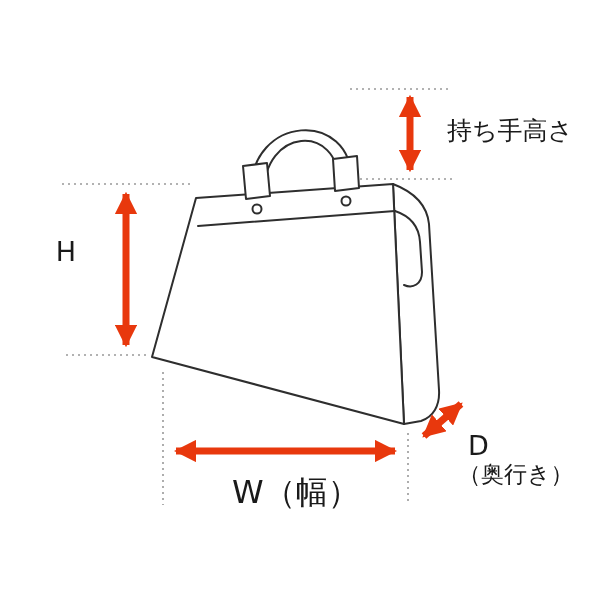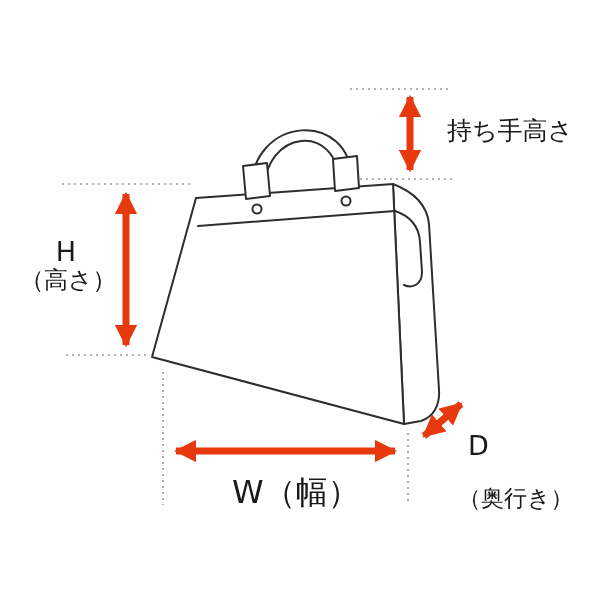--- a/index.html
+++ b/index.html
@@ -61,21 +61,20 @@
     top: 430px;
   }
   .label-d .letter {
     display: block;
     font-size: 27px;
     margin-left: 10px;
   }
   .label-d .name {
     display: block;
     font-size: 23px;
-    margin-top: 24px;
   }
 </style>
 </head>
 <body>
 
 <div class="stage">
 
   <svg class="diagram" width="600" height="600" viewBox="0 0 600 600">
     <defs>
       <marker id="ah" viewBox="0 0 10 10" refX="9" refY="5" markerWidth="3.2" markerHeight="3.2" orient="auto-start-reverse">
@@ -110,21 +109,20 @@
       <line x1="126" y1="194" x2="126" y2="345" marker-start="url(#ah)" marker-end="url(#ah)"></line>
       <line x1="176" y1="451" x2="395" y2="451" marker-start="url(#ah)" marker-end="url(#ah)"></line>
       <line x1="424" y1="436" x2="461" y2="404" marker-start="url(#ah)" marker-end="url(#ah)"></line>
     </g>
   </svg>
 
   <div class="label label-handle">持ち手高さ</div>
 
   <div class="label label-h">
     <span class="letter">H</span>
-    <span class="name">（高さ）</span>
   </div>
 
   <div class="label label-w">W（幅）</div>
 
   <div class="label label-d">
     <span class="letter">D</span>
     <span class="name">（奥行き）</span>
   </div>
 
 </div>

